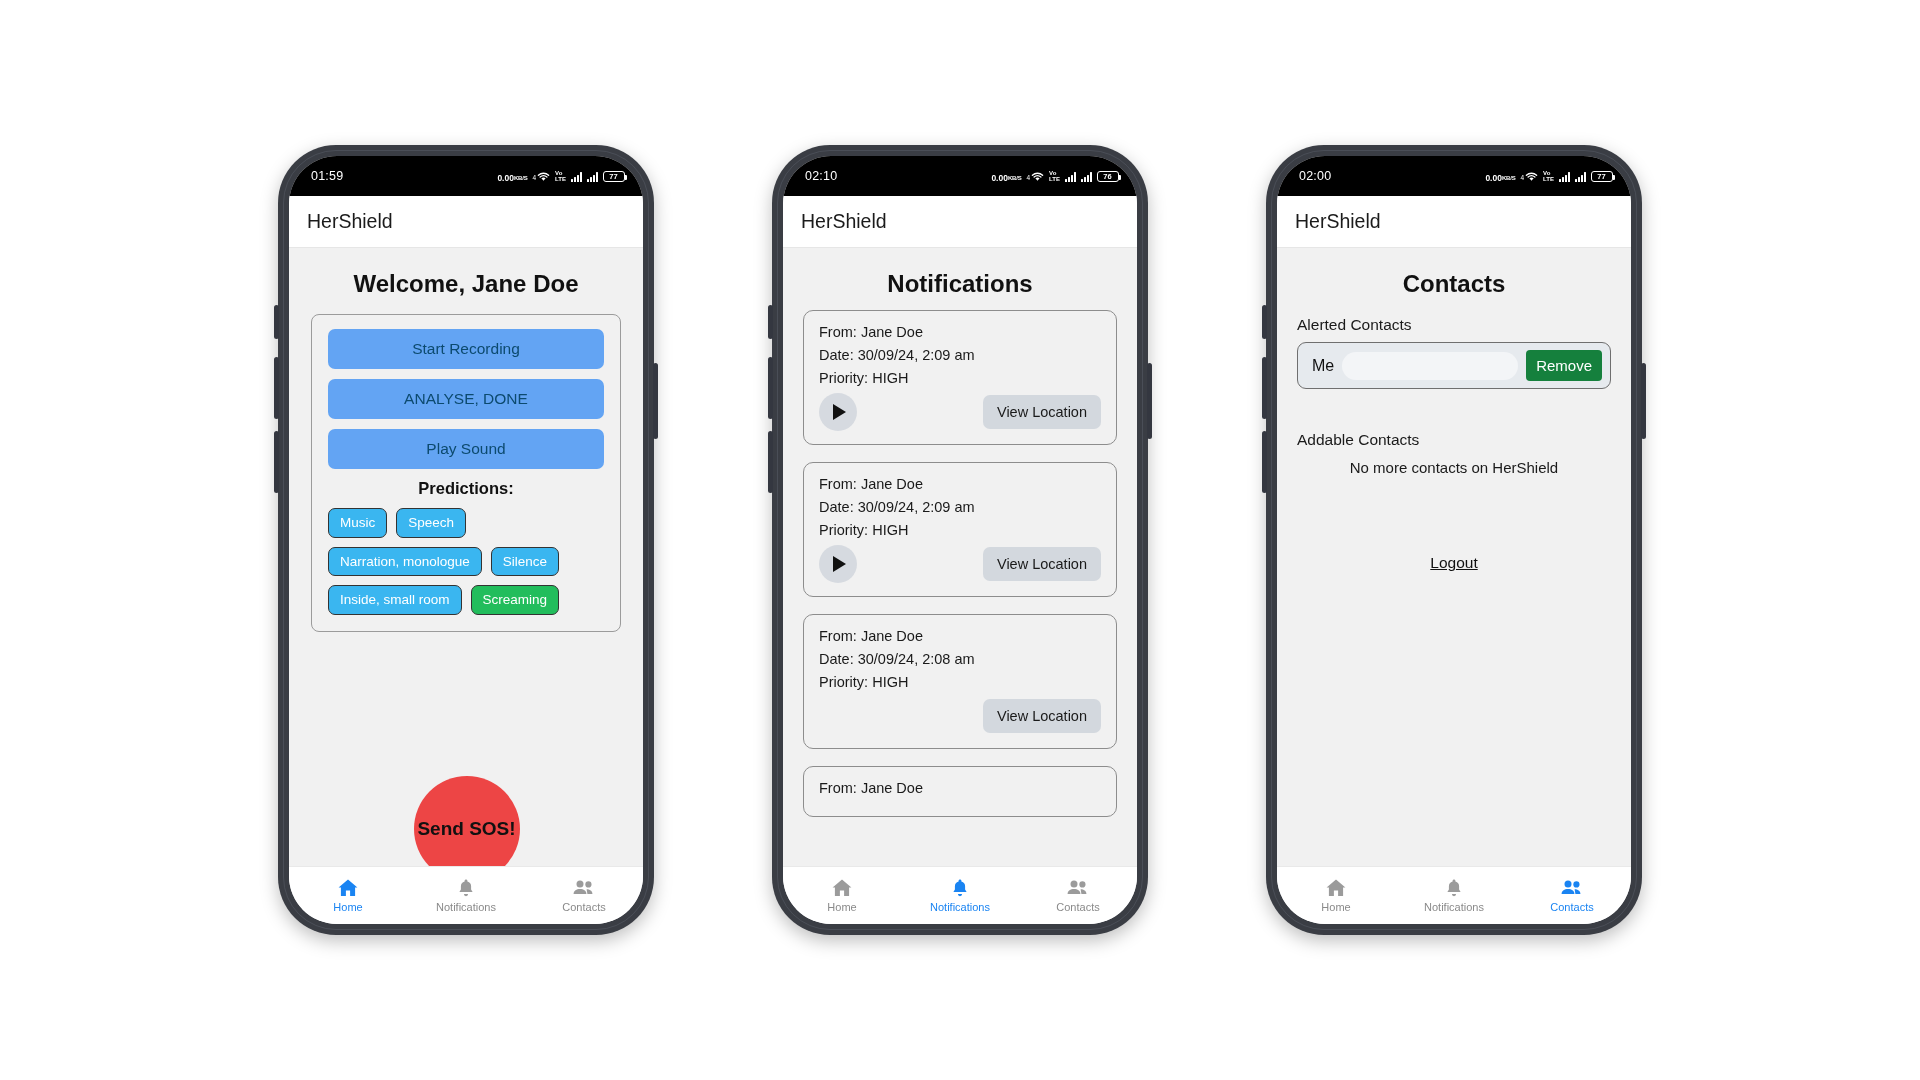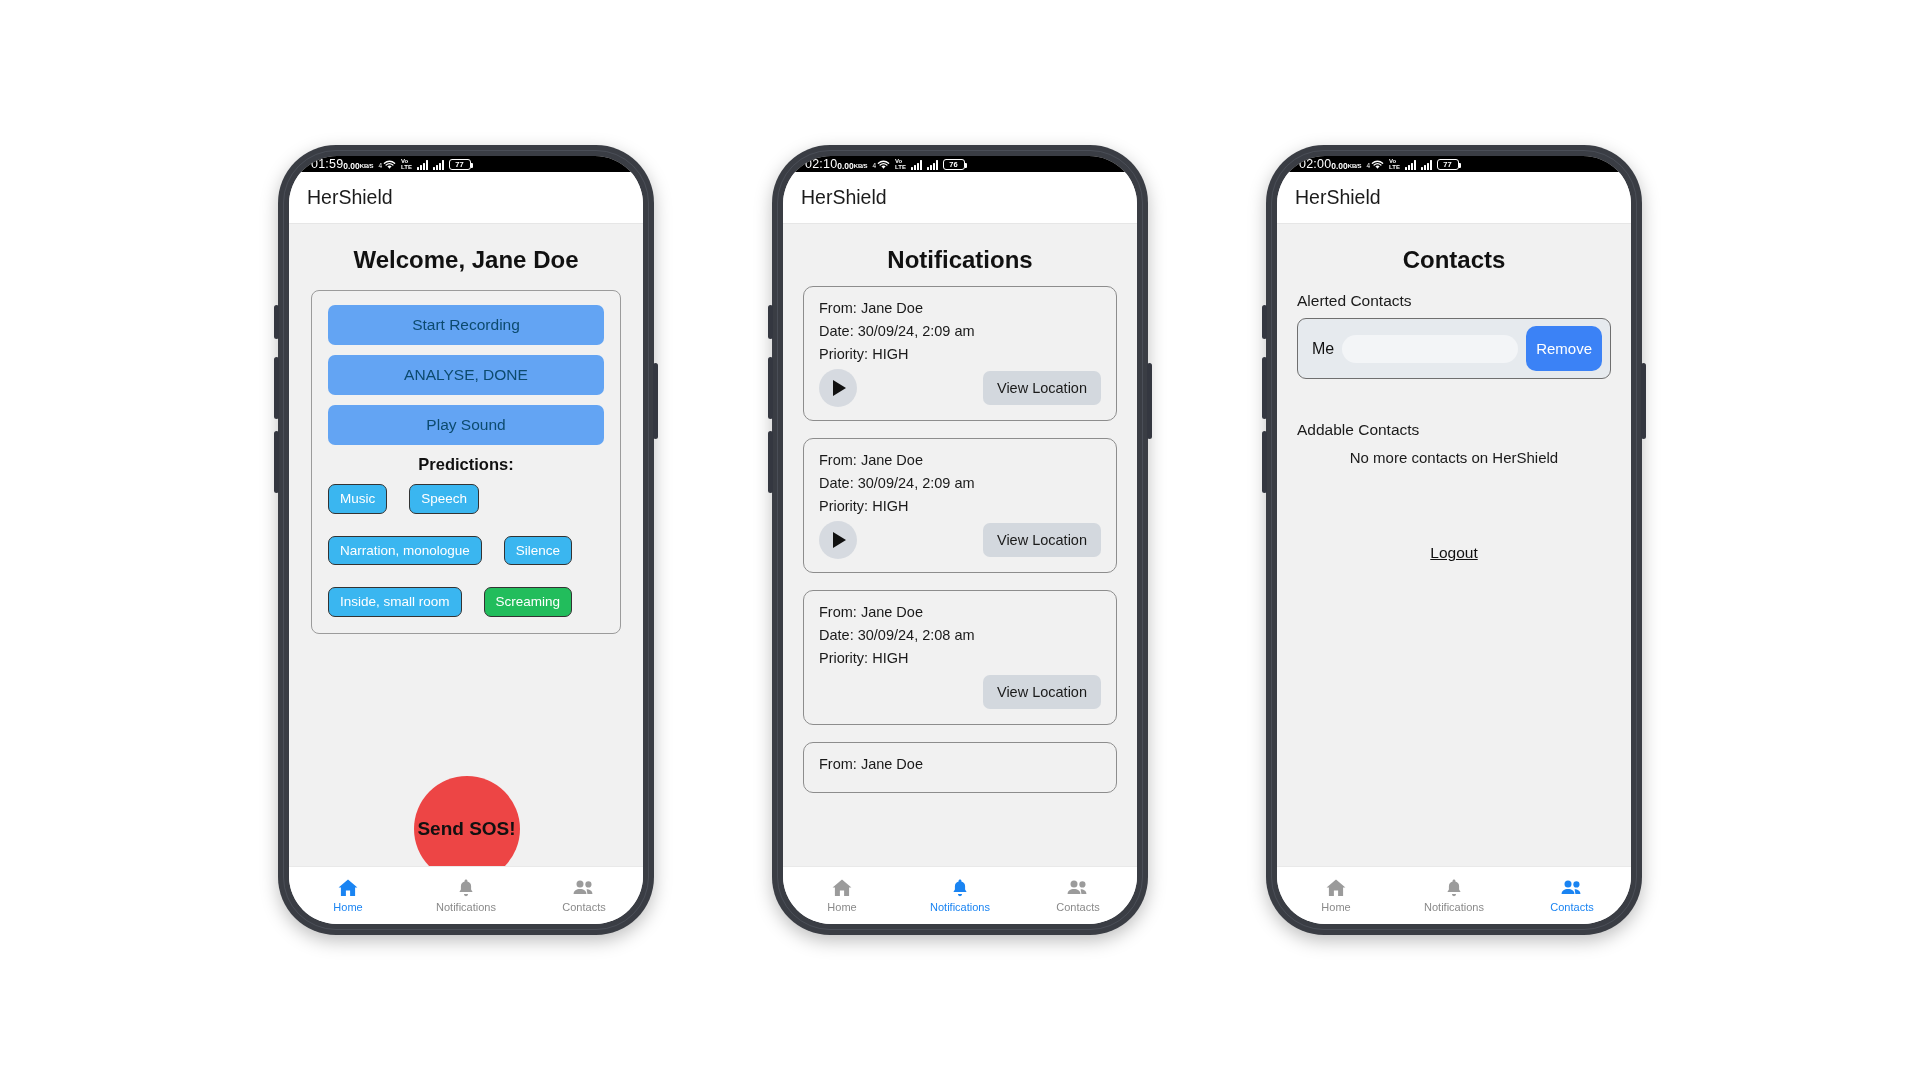--- a/index.html
+++ b/index.html
@@ -36,22 +36,22 @@
   .side-btn.left3{ left:-4px; top:286px; height:62px; }
 
   .screen{
     position:relative; width:100%; height:100%;
     border-radius:48px; overflow:hidden;
     background:#f1f1f1; display:flex; flex-direction:column;
   }
 
   
   .statusbar{
-    height:16px; background:#000; color:#fff;
-    display:flex; align-items:center; justify-content:flex-start;
+    height:40px; background:#000; color:#fff;
+    display:flex; align-items:center; justify-content:space-between;
     padding:0 18px 0 22px; flex:0 0 auto;
   }
   .sb-time{ font-size:12.5px; letter-spacing:.2px; }
   .sb-right{ display:flex; align-items:flex-end; gap:5px; }
   .kbs{ display:flex; align-items:center; line-height:1; }
   .kbs .v{ font-size:8.5px; font-weight:700; }
   .kbs .u{ font-size:6px; font-weight:700; letter-spacing:-.2px; }
   .wifi-wrap{ display:flex; align-items:flex-end; gap:1px; }
   .wifi-4{ font-size:6.5px; line-height:1; padding-bottom:1px; }
   .volte{ display:flex; flex-direction:column; line-height:1; font-size:6px; font-weight:700;
@@ -98,21 +98,21 @@
   .btn-blue{
     display:block; width:100%; background:#63a4f3; color:#0c4a6e;
     border:none; border-radius:7px; padding:11px 0; margin-bottom:10px;
     font-size:15.5px; text-align:center; cursor:pointer;
     font-family:"Liberation Sans", sans-serif;
   }
   .predictions-label{
     text-align:center; font-size:16.5px; font-weight:700; color:#111;
     margin:6px 0 10px;
   }
-  .tags{ display:flex; flex-wrap:wrap; gap:22px; }
+  .tags{ display:flex; flex-wrap:wrap; gap:9px; }
   .tag{
     background:#3ab6f0; color:#fff; font-size:13.5px;
     border:1px solid #333; border-radius:7px; padding:6px 11px;
     line-height:1.15; cursor:pointer;
   }
   .tag.green{ background:#22bd5c; }
 
   .sos-wrap{
     position:absolute; left:1px; right:0; bottom:-16px;
     display:flex; justify-content:center;
@@ -161,22 +161,22 @@
   .contact-row{
     display:flex; align-items:center; gap:8px;
     border:1px solid #6f6f6f; border-radius:9px;
     background:#e6eaee; padding:7px 8px;
   }
   .contact-name{ font-size:16px; color:#111; padding-left:6px; }
   .contact-field{
     flex:1 1 auto; height:28px; background:#f3f5f7; border-radius:14px;
   }
   .remove-btn{
-    background:#3b82f6; color:#fff; border:none; border-radius:10px;
-    padding:14px 10px; font-size:15px; cursor:pointer;
+    background:#15803d; color:#fff; border:none; border-radius:4px;
+    padding:7px 10px; font-size:15px; cursor:pointer;
     font-family:"Liberation Sans", sans-serif;
   }
   .addable-wrap{ margin-top:42px; }
   .no-more{ font-size:15px; color:#1a1a1a; text-align:center; margin-top:10px; }
   .logout-wrap{ text-align:center; margin-top:78px; }
   .logout{
     font-size:15.5px; color:#111; text-decoration:underline; cursor:pointer;
   }
 
   

